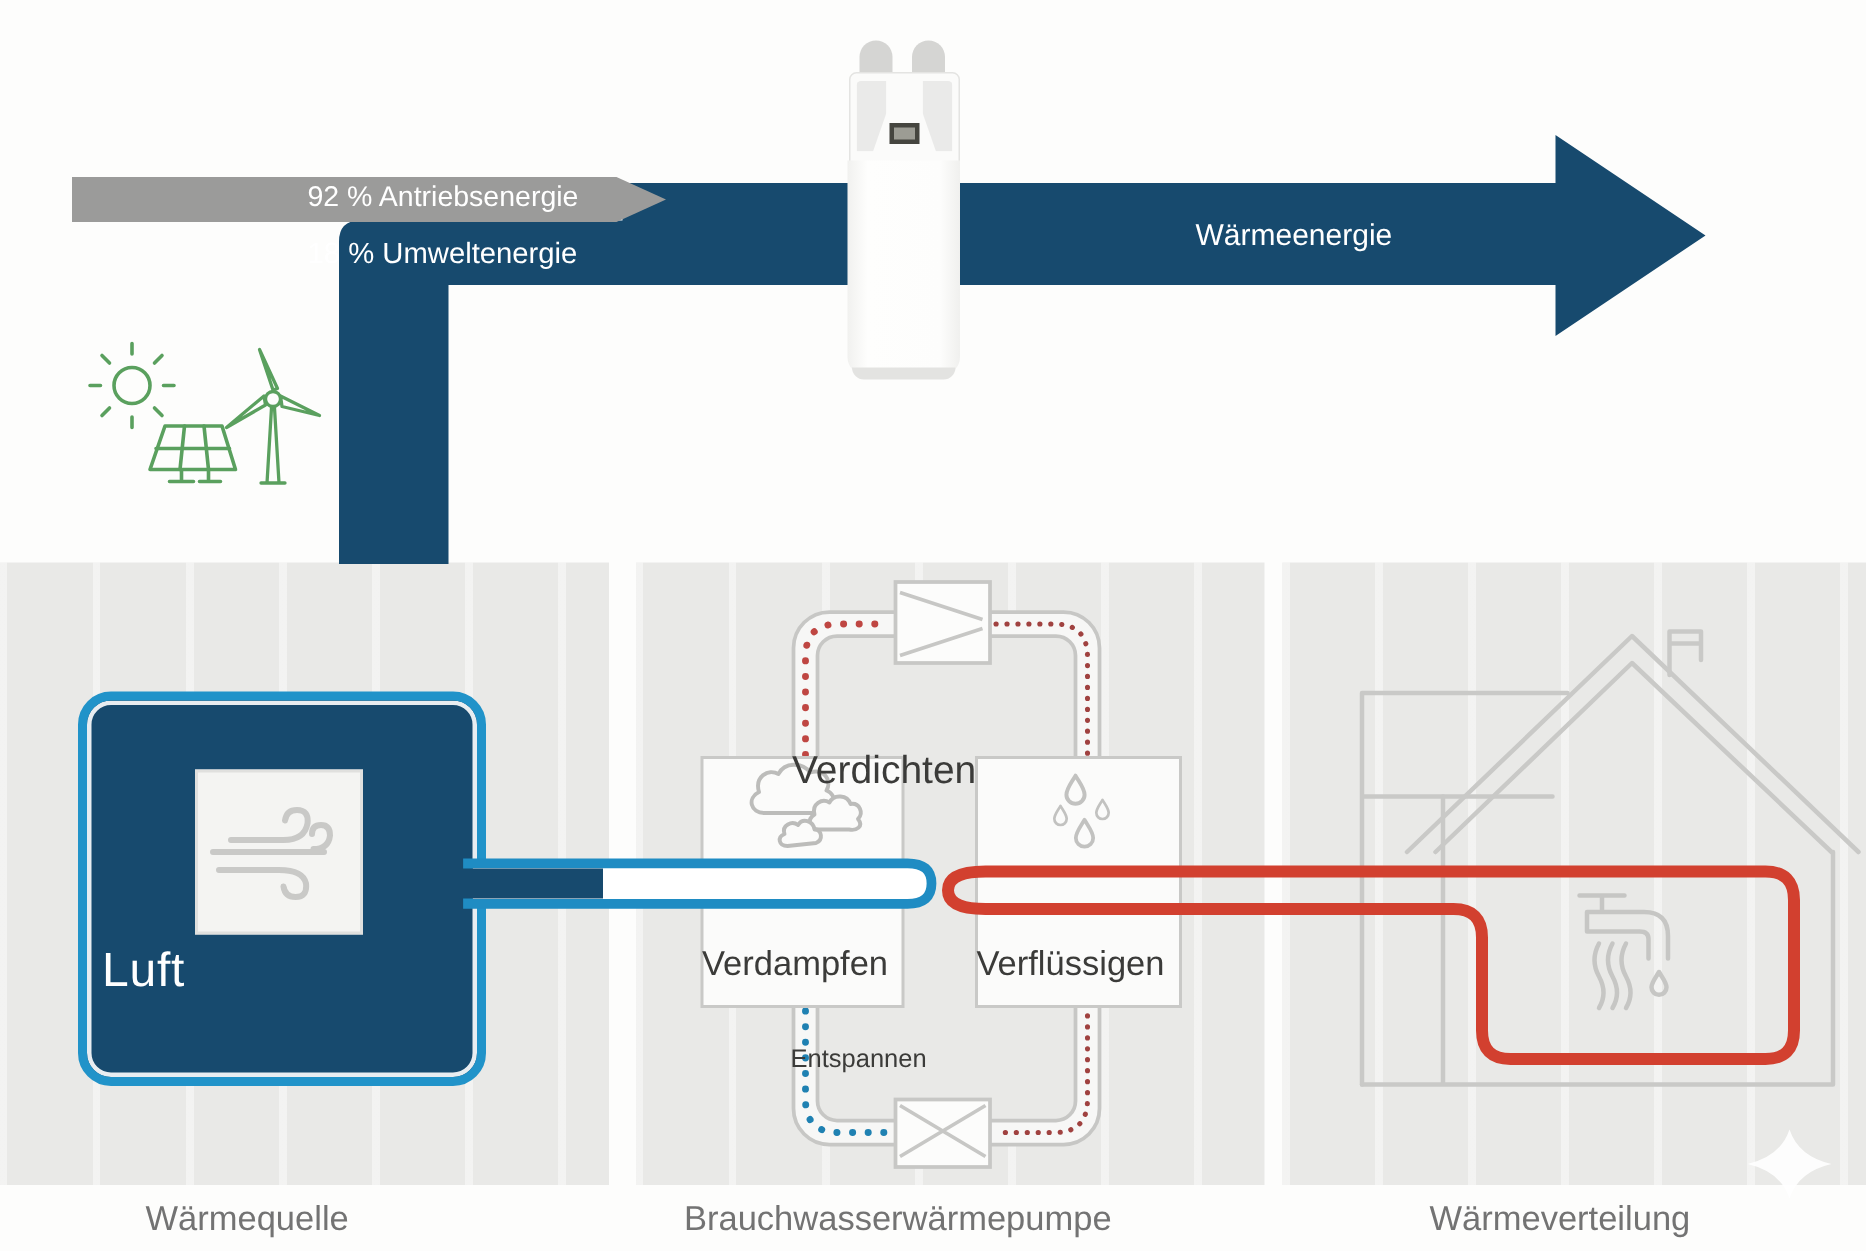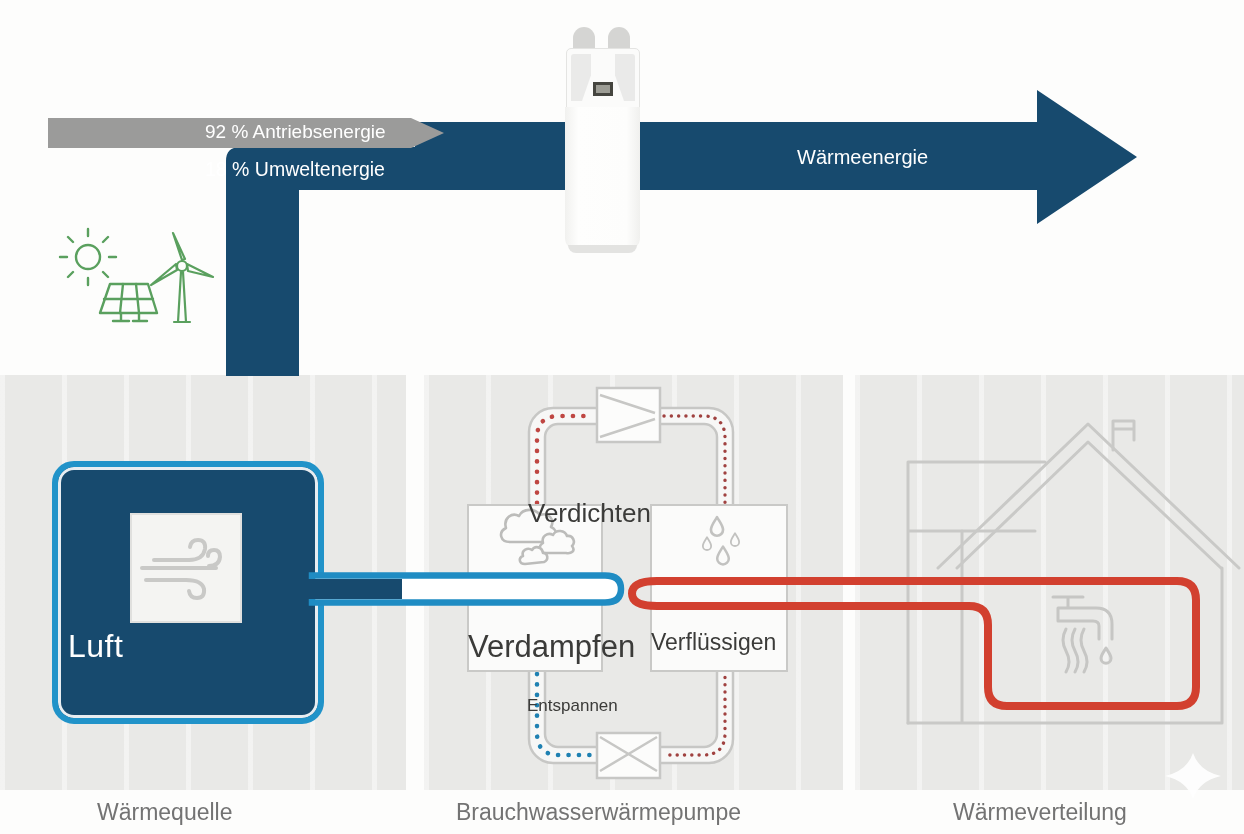--- a/index.html
+++ b/index.html
@@ -35,21 +35,21 @@
   
   .txt{position:absolute;z-index:4;white-space:nowrap;}
   .white{color:#ffffff;}
   .dark{color:#3b3b39;}
   .ctr{text-align:left;}
   #t-drive{left:205px;top:121px;font-size:19px;}
   #t-env{left:205px;top:158px;font-size:19.5px;}
   #t-heat{left:797px;top:146px;width:200px;font-size:20px;}
   #t-luft{left:68px;top:628px;width:260px;font-size:32px;letter-spacing:.5px;}
   #t-verdichten{left:528px;top:450px;width:200px;font-size:26px;margin-top:48px;}
-  #t-verdampfen{left:468px;top:629px;width:134px;font-size:31px;}
+  #t-verdampfen{left:468px;top:629px;width:134px;font-size:23px;}
   #t-verfluessigen{left:651px;top:629px;width:136px;font-size:23px;}
   #t-entspannen{left:527px;top:696px;width:200px;font-size:17px;}
   .sec-title{top:799px;font-size:23px;color:#737373;}
   #t-src{left:97px;width:200px;}
   #t-pump{left:456px;width:350px;}
   #t-dist{left:953px;width:220px;}
 </style>
 </head>
 <body>
 

